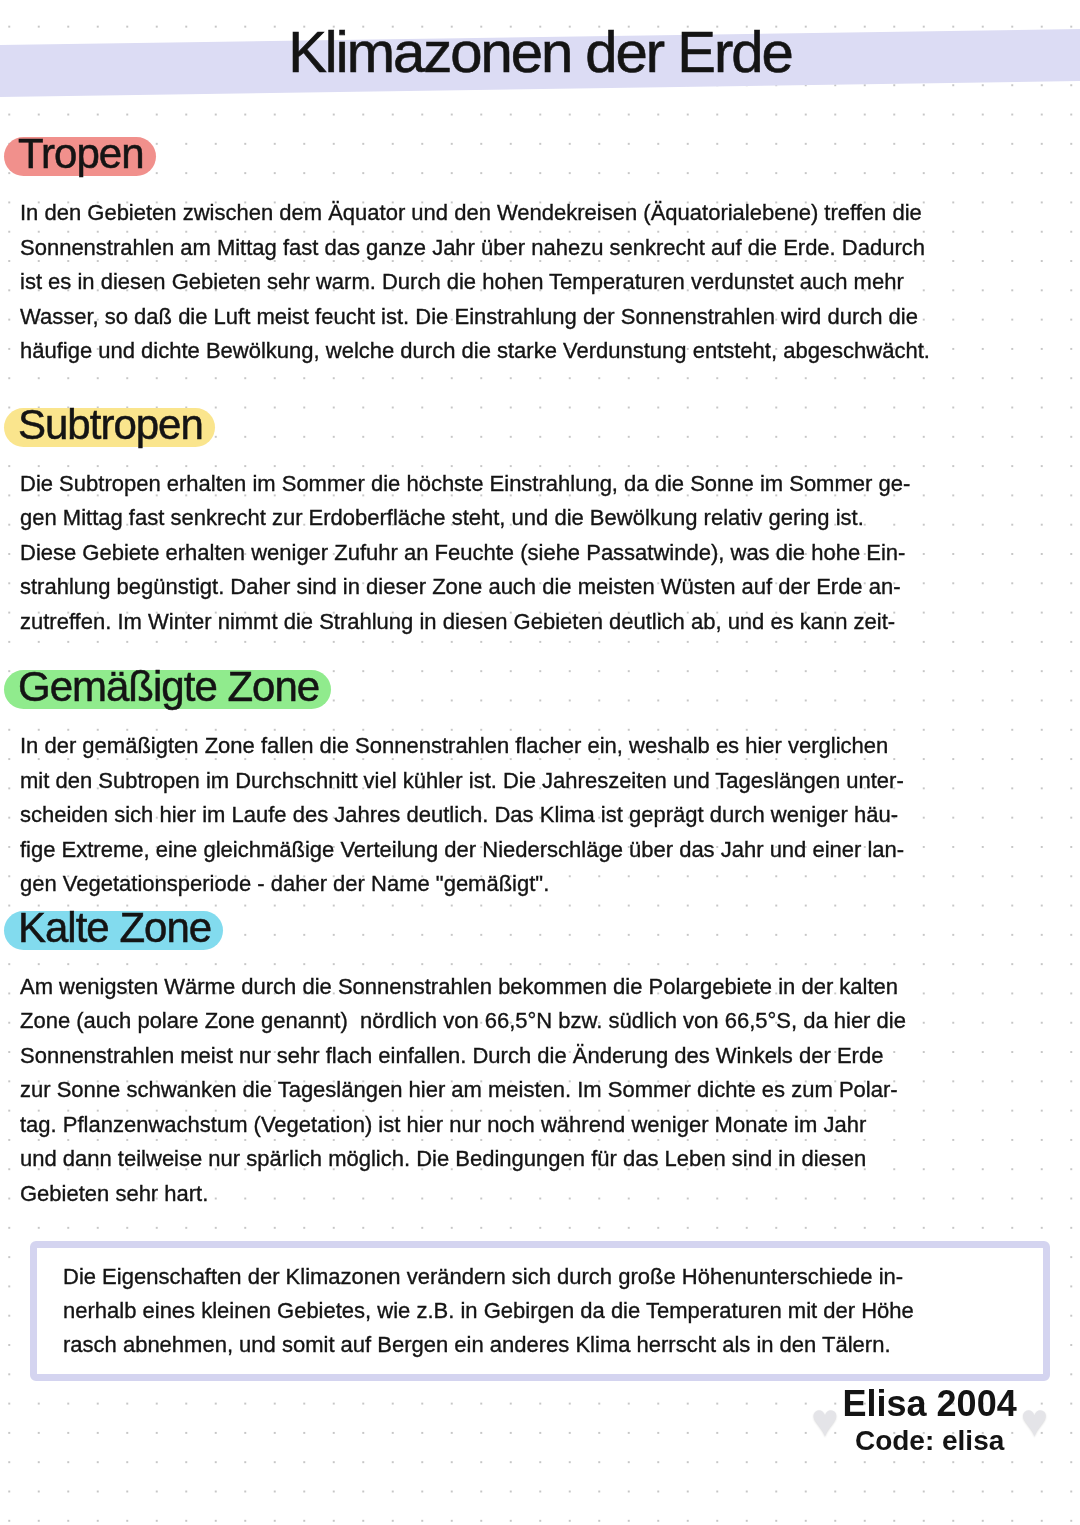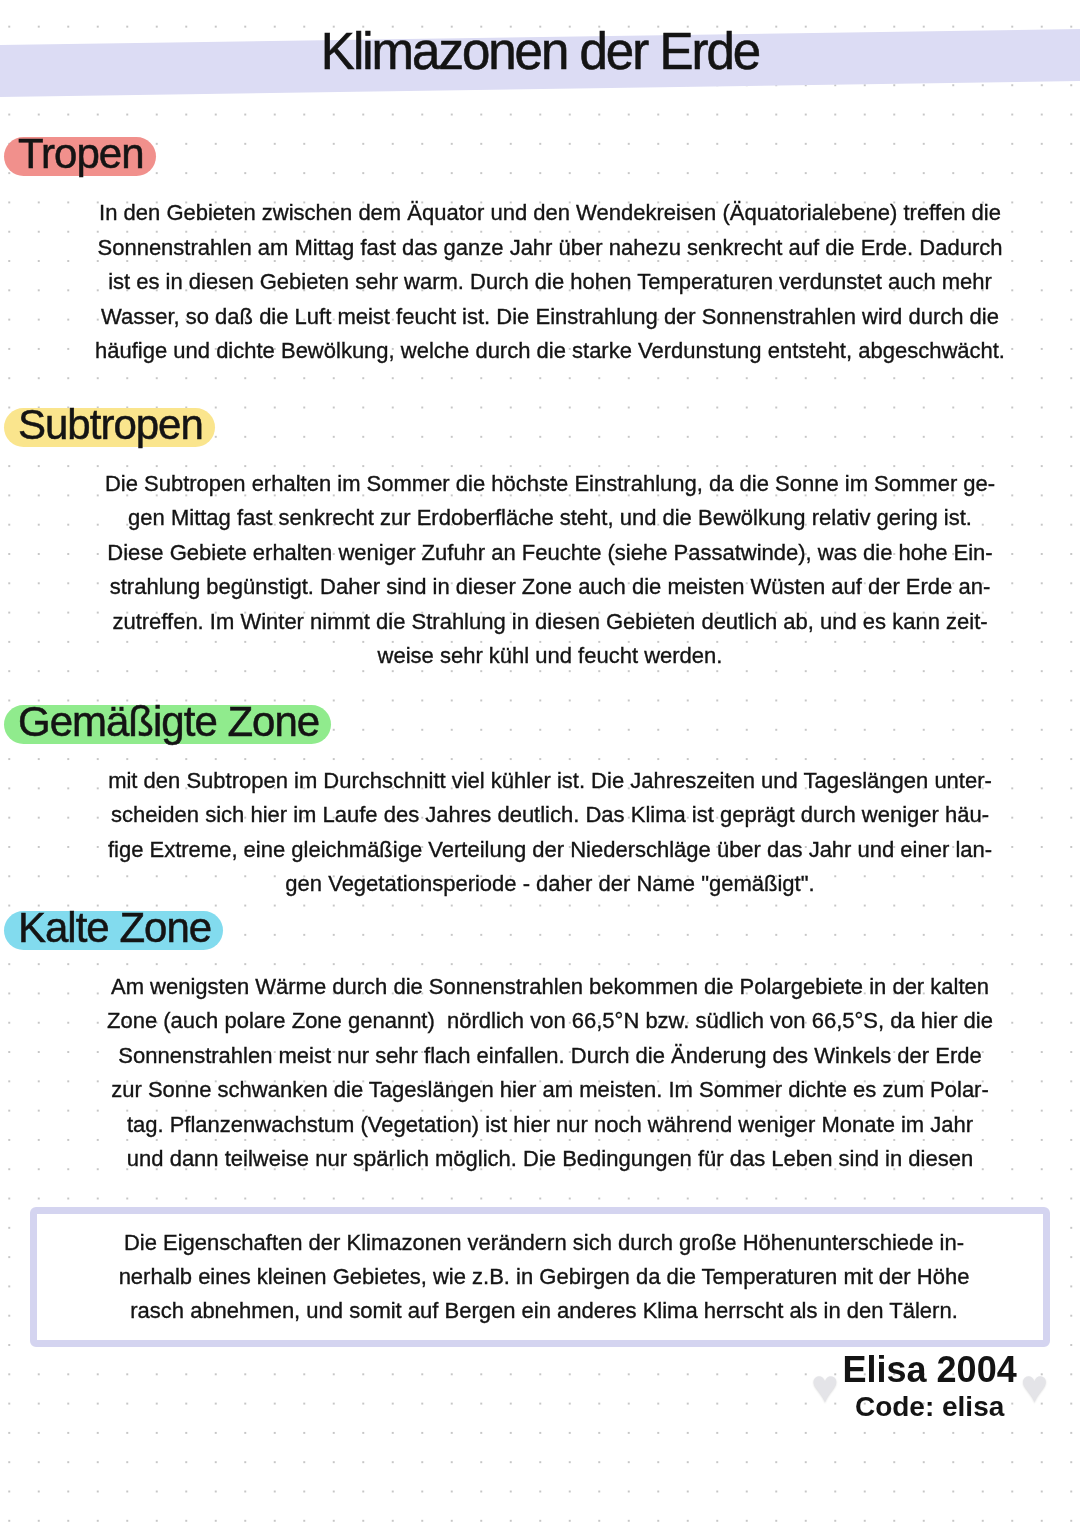--- a/index.html
+++ b/index.html
@@ -13,21 +13,21 @@
     color:#141414;
   }
   
   .title-wrap { position:relative; height:112px; }
   .title-band {
     position:absolute; left:-12px; right:-12px; top:37px; height:52px;
     transform:rotate(-0.85deg);
   }
   .title {
     position:relative; margin:0; text-align:center;
-    font-size:51px; font-weight:400; letter-spacing:-2px;
+    font-size:58px; font-weight:400; letter-spacing:-2px;
     line-height:104px; -webkit-text-stroke:0.6px #141414;
   }
   
   .section { margin:0; }
   .sec-tropen    { margin-top:16px; }
   .sec-subtropen { margin-top:30px; }
   .sec-gemaessigte { margin-top:22px; }
   .sec-kalte     { }
   .heading-row { margin-left:18px; }
   .heading {
@@ -38,21 +38,21 @@
   .heading .hl {
     position:absolute; left:-14px; right:-12px; top:9px; height:39px;
     border-radius:22px; z-index:0;
   }
   .heading .heading-text { position:relative; z-index:1; }
   .para {
     margin:16px 0 0 20px;
     font-size:22px; line-height:34.5px; font-weight:500;
     -webkit-text-stroke:0.35px #141414;
   }
-  .text-line { white-space:pre;text-align:center; }
+  .text-line { white-space:pre; }
   
   .note-box {
     margin:30px 30px 0 30px;
     border:7px solid #d4d4f0; border-radius:6px;
     padding:12px 18px; background:#ffffff;
   }
   .note-box .para { margin:0 0 0 8px; line-height:34px; }
   
   .footer {
     display:flex; justify-content:flex-end; align-items:center;
@@ -100,32 +100,32 @@
         <span class="hl" style="background: rgb(250, 229, 141);"></span>
         <span class="heading-text">Subtropen</span>
       </h2>
     </div>
     <div class="para">
         <div class="text-line">Die Subtropen erhalten im Sommer die höchste Einstrahlung, da die Sonne im Sommer ge-</div>
         <div class="text-line">gen Mittag fast senkrecht zur Erdoberfläche steht, und die Bewölkung relativ gering ist.</div>
         <div class="text-line">Diese Gebiete erhalten weniger Zufuhr an Feuchte (siehe Passatwinde), was die hohe Ein-</div>
         <div class="text-line">strahlung begünstigt. Daher sind in dieser Zone auch die meisten Wüsten auf der Erde an-</div>
         <div class="text-line">zutreffen. Im Winter nimmt die Strahlung in diesen Gebieten deutlich ab, und es kann zeit-</div>
-        <div class="text-line">weise sehr kühl und feucht werden.</div>
       </div>
   </section>
 
   <section class="section sec-gemaessigte">
     <div class="heading-row">
       <h2 class="heading">
         <span class="hl" style="background: rgb(144, 235, 141);"></span>
         <span class="heading-text">Gemäßigte Zone</span>
       </h2>
     </div>
     <div class="para">
+        <div class="text-line">In der gemäßigten Zone fallen die Sonnenstrahlen flacher ein, weshalb es hier verglichen</div>
         <div class="text-line">mit den Subtropen im Durchschnitt viel kühler ist. Die Jahreszeiten und Tageslängen unter-</div>
         <div class="text-line">scheiden sich hier im Laufe des Jahres deutlich. Das Klima ist geprägt durch weniger häu-</div>
         <div class="text-line">fige Extreme, eine gleichmäßige Verteilung der Niederschläge über das Jahr und einer lan-</div>
         <div class="text-line">gen Vegetationsperiode - daher der Name "gemäßigt".</div>
       </div>
   </section>
 
   <section class="section sec-kalte">
     <div class="heading-row">
       <h2 class="heading">
@@ -133,20 +133,21 @@
         <span class="heading-text">Kalte Zone</span>
       </h2>
     </div>
     <div class="para">
         <div class="text-line">Am wenigsten Wärme durch die Sonnenstrahlen bekommen die Polargebiete in der kalten</div>
         <div class="text-line">Zone (auch polare Zone genannt)  nördlich von 66,5°N bzw. südlich von 66,5°S, da hier die</div>
         <div class="text-line">Sonnenstrahlen meist nur sehr flach einfallen. Durch die Änderung des Winkels der Erde</div>
         <div class="text-line">zur Sonne schwanken die Tageslängen hier am meisten. Im Sommer dichte es zum Polar-</div>
         <div class="text-line">tag. Pflanzenwachstum (Vegetation) ist hier nur noch während weniger Monate im Jahr</div>
         <div class="text-line">und dann teilweise nur spärlich möglich. Die Bedingungen für das Leben sind in diesen</div>
+        <div class="text-line">Gebieten sehr hart.</div>
       </div>
   </section>
 
   <aside class="note-box" style="border-color: rgb(212, 212, 240);">
     <div class="para">
         <div class="text-line">Die Eigenschaften der Klimazonen verändern sich durch große Höhenunterschiede in-</div>
         <div class="text-line">nerhalb eines kleinen Gebietes, wie z.B. in Gebirgen da die Temperaturen mit der Höhe</div>
         <div class="text-line">rasch abnehmen, und somit auf Bergen ein anderes Klima herrscht als in den Tälern.</div>
       </div>
   </aside>

